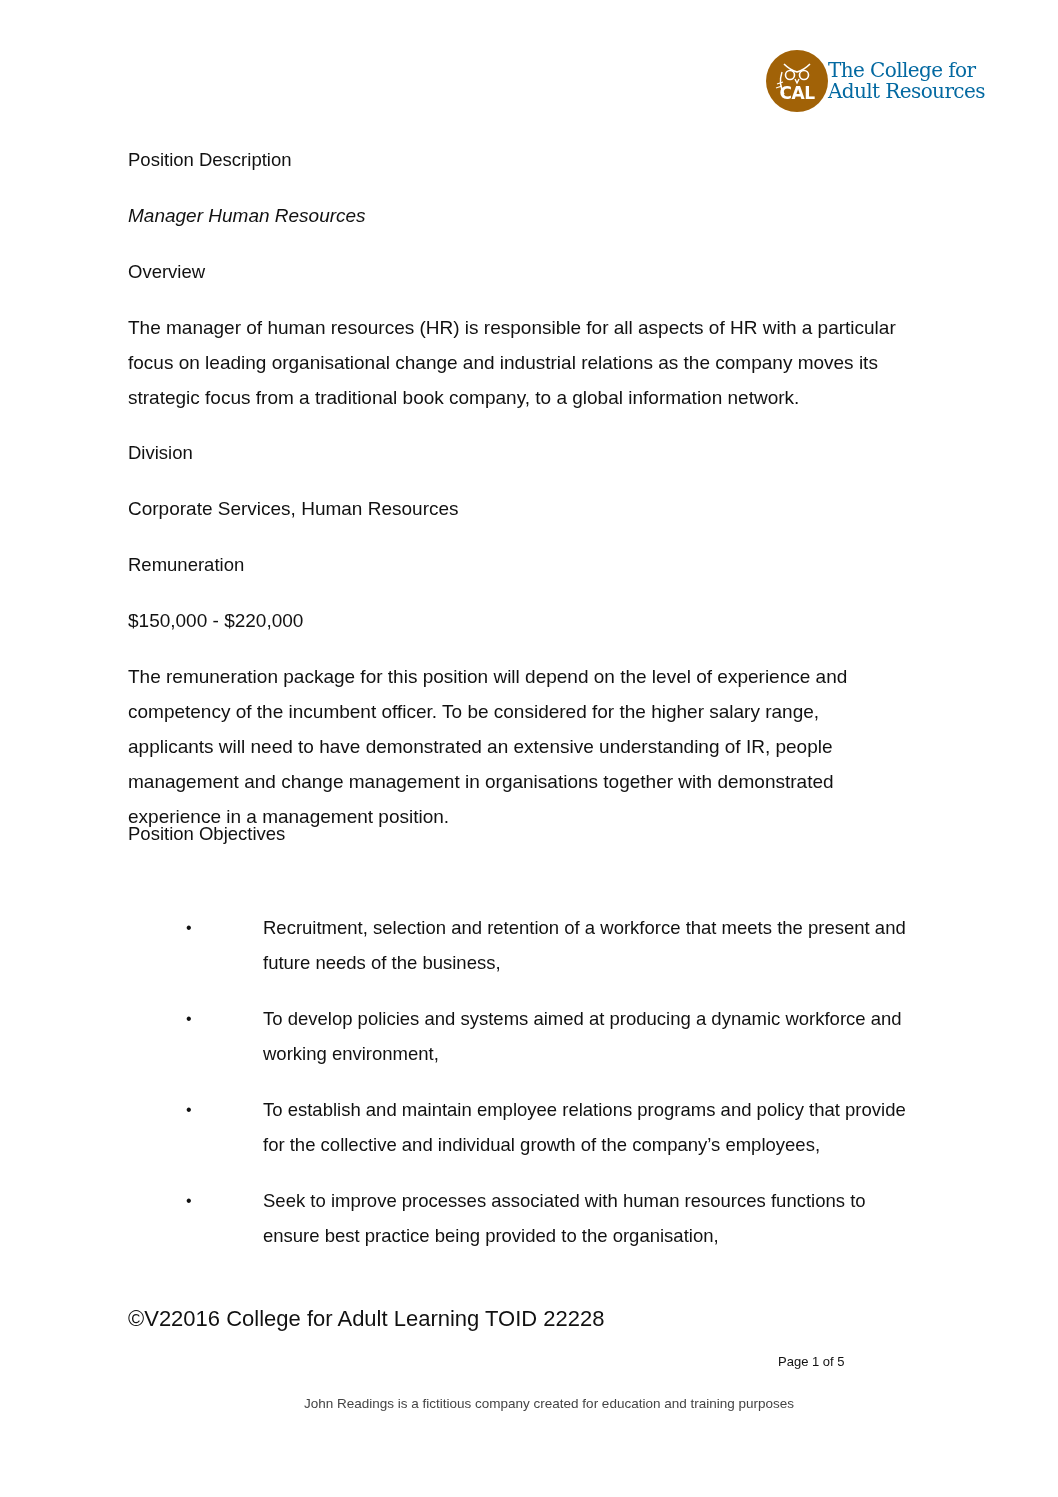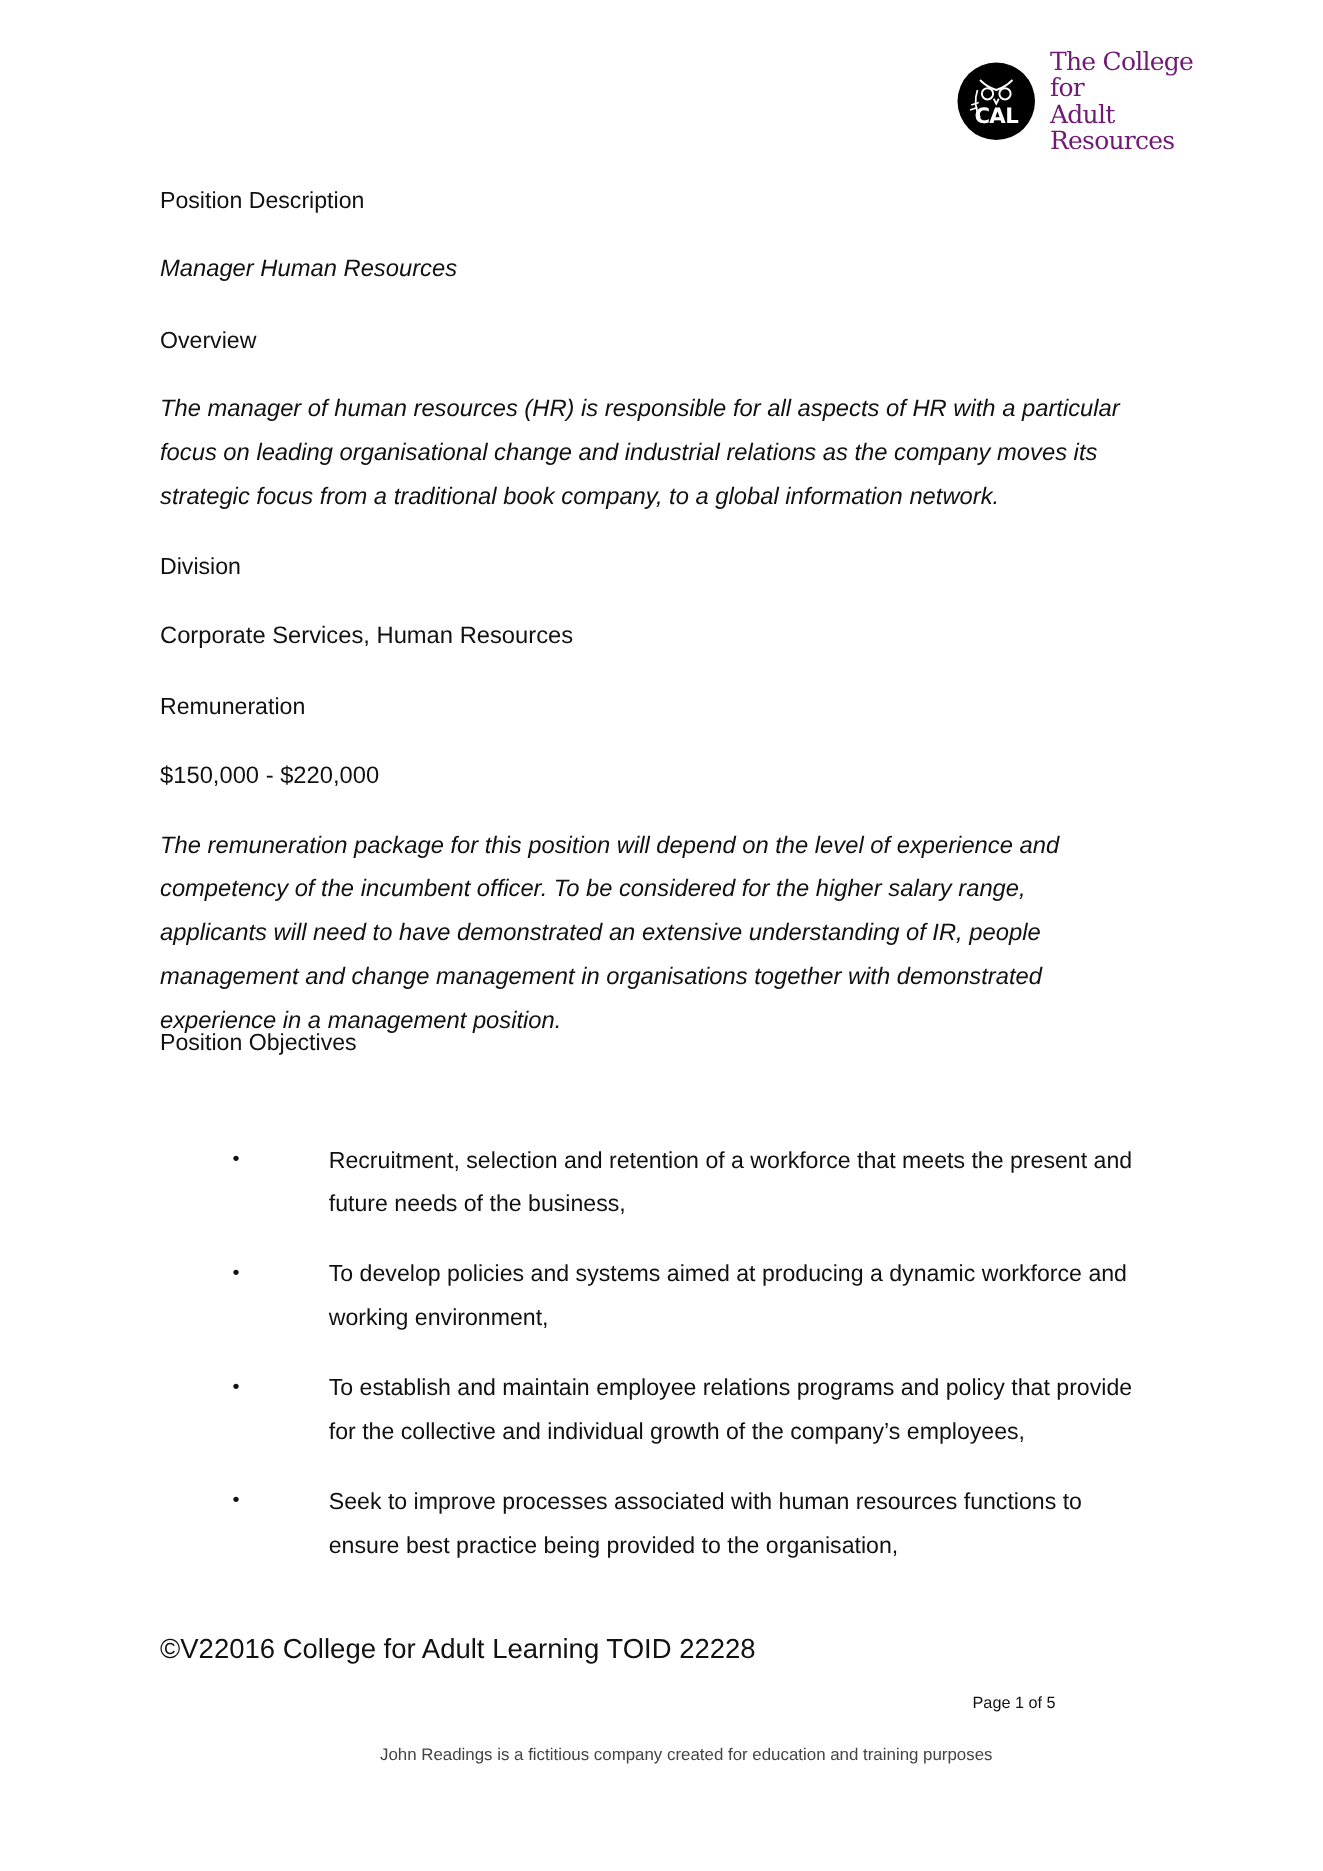--- a/index.html
+++ b/index.html
@@ -1,28 +1,28 @@
 <!DOCTYPE html>
 <html><head>
   <meta charset="utf-8">
   <style>
     html, body { margin: 0; padding: 0; background: #ffffff; }
     body {
       width: 1058px; height: 1497px; position: relative; overflow: hidden;
       font-family: "Liberation Sans", sans-serif; color: #111111;
     }
     .logo { position: absolute; left: 766px; top: 50px; width: 220px; height: 62px; display: flex; align-items: center; }
-    .logo-badge { width: 62px; height: 62px; border-radius: 50%; background: #000000; position: relative; flex: 0 0 auto; }
+    .logo-badge { width: 62px; height: 62px; border-radius: 50%; background: #a16207; position: relative; flex: 0 0 auto; }
     .logo-badge svg { position: absolute; left: 0; top: 0; }
     .logo-badge .cal { position: absolute; left: 0; right: 0; top: 33px; text-align: center; color: #fff; font-family: "DejaVu Sans", sans-serif; font-weight: bold; font-size: 17px; letter-spacing: -0.5px; }
-    .logo-text { margin-left: 12px; color: #701a75; font-family: "DejaVu Serif", serif; font-size: 20px; line-height: 21px; letter-spacing: -0.6px; }
+    .logo-text { margin-left: 0; color: #0369a1; font-family: "DejaVu Serif", serif; font-size: 20px; line-height: 21px; letter-spacing: -0.6px; }
     .txt { position: absolute; left: 128px; font-size: 19px; line-height: 35px; white-space: nowrap; }
     .heading { font-size: 18.5px; }
     .italic { font-style: italic; }
-    .para { width: 800px; white-space: normal; font-style: italic; }
+    .para { width: 800px; white-space: normal; }
     .bullets { position: absolute; left: 186px; top: 910px; width: 740px; margin: 0; padding: 0; list-style: none; }
     .bullet { display: flex; margin-bottom: 21px; }
     .bullet-dot { width: 37px; flex: 0 0 37px; font-size: 16px; line-height: 35px; }
     .bullet-text { font-size: 18.5px; line-height: 35px; margin-left: 40px; }
     .footer-left { position: absolute; left: 128px; top: 1306px; font-size: 22px; }
     .footer-right { position: absolute; left: 778px; top: 1354px; font-size: 13px; }
     .footer-note { position: absolute; left: 0; right: 0; top: 1396px; text-align: center; font-size: 13.5px; color: #444; padding-left: 40px; }
   </style>
 </head>
 <body>

